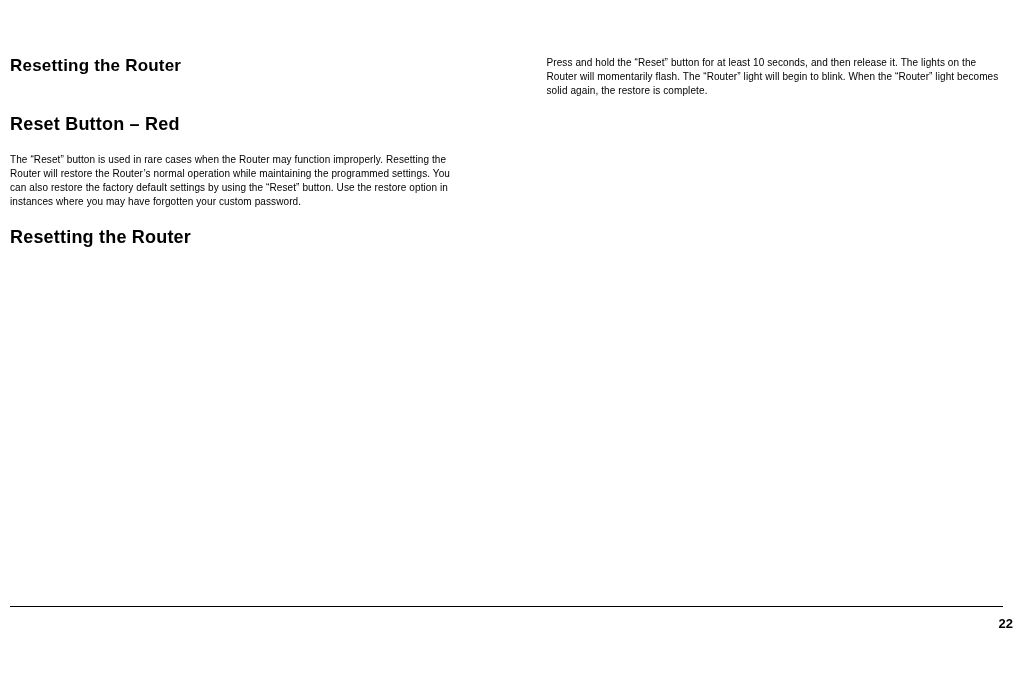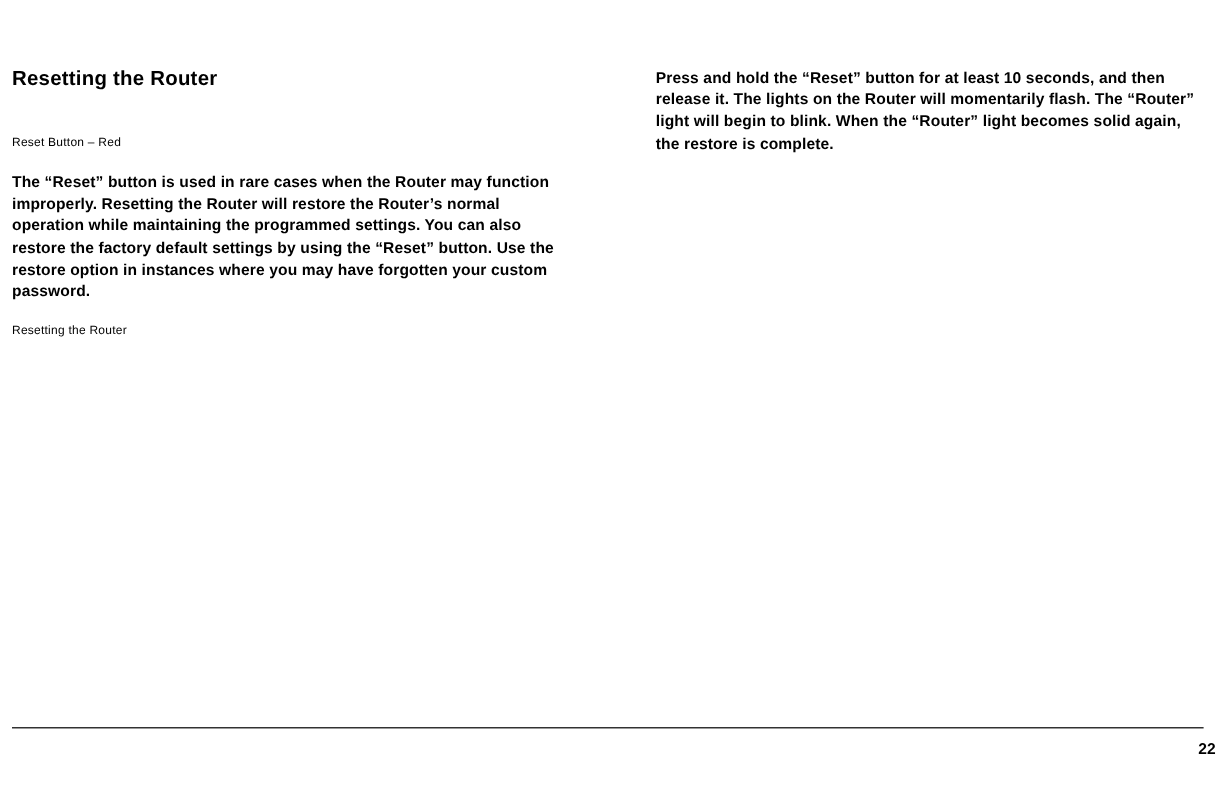--- a/index.html
+++ b/index.html
@@ -1,22 +1,22 @@
 <!DOCTYPE html>
 <html><head>
 <meta charset="utf-8">
 <style>
   * { margin: 0; padding: 0; box-sizing: border-box; }
   html, body { width: 1013px; height: 677px; background: #fff; font-family: Arial, Helvetica, sans-serif; color: #000; }
   .page { width: 1013px; height: 677px; position: relative; }
   .columns { display: flex; padding: 56px 10px 0 10px; gap: 80px; }
   .col { flex: 1; }
   .section-title { font-size: 17px; font-weight: bold; letter-spacing: 0.2px; margin-bottom: 38px; }
-  .sub-heading { font-size: 10px; font-weight: normal; letter-spacing: 0.2px; margin-bottom: 18px; margin-top: 1px; }
-  .body-text { font-size: 13px; line-height: 1.40; letter-spacing: 0.1px; margin-bottom: 18px; font-weight: bold; }
+  .sub-heading { font-size: 18px; font-weight: bold; letter-spacing: 0.2px; margin-bottom: 18px; margin-top: 1px; }
+  .body-text { font-size: 10px; line-height: 1.40; letter-spacing: 0.1px; margin-bottom: 18px; }
   .footer-rule { position: absolute; left: 10px; right: 10px; bottom: 70px; border-top: 1px solid #000; }
   .page-number { position: absolute; left: 0; right: 0; bottom: 46px; text-align: right; font-size: 13px; font-weight: bold; }
 </style>
 </head>
 <body>
 
 <div class="page">
   <div class="columns">
 
     <div class="col">

